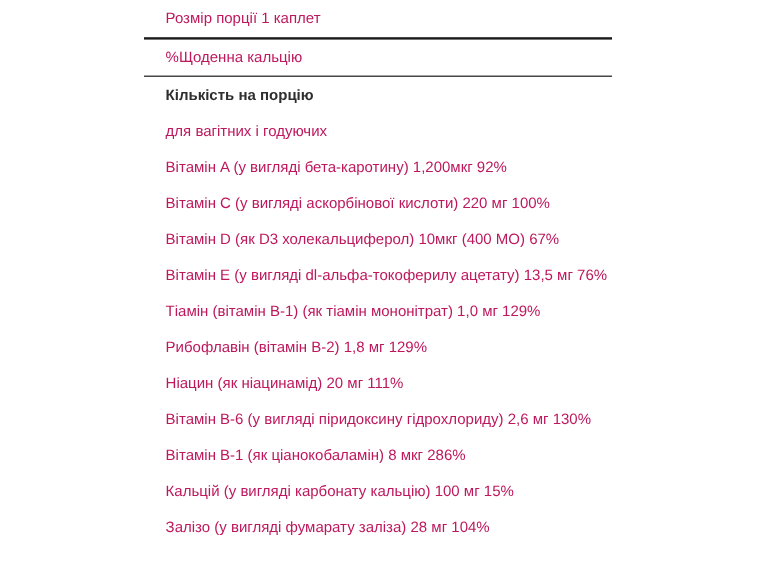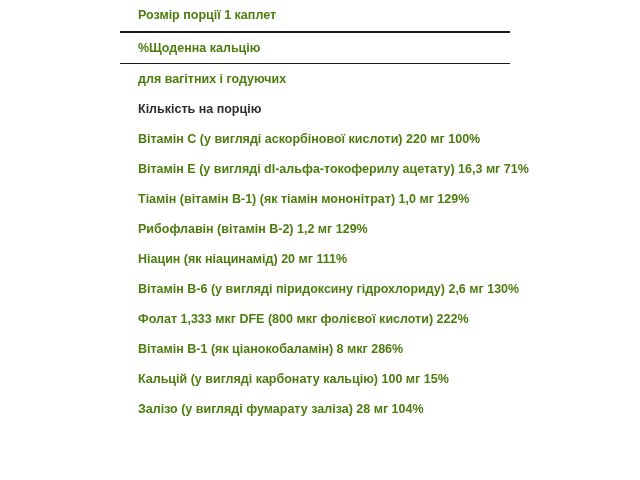--- a/index.html
+++ b/index.html
@@ -19,28 +19,27 @@
   .panel {
     position: absolute;
     left: 120px;
     top: 0px;
     width: 390px;
   }
 
   .row {
     font-size: 12.5px;
     line-height: 1;
-    color: #4d7c0f;
+    color: #be185d;
     white-space: nowrap;
     padding-left: 18px;
     height: 30px;
     display: flex;
     align-items: center;
     box-sizing: border-box;
-    font-weight: bold;
   }
 
   .row.first {
     height: 31px;
     align-items: center;
   }
 
   .rule-strong {
     border-top: 2px solid #1b1b1b;
     width: 390px;
@@ -72,31 +71,32 @@
 <div class="panel">
 
   <div class="row first">Розмір порції 1 каплет</div>
 
   <div class="rule-strong"></div>
 
   <div class="row">%Щоденна кальцію</div>
 
   <div class="rule-thin"></div>
 
+  <div class="row bold">Кількість на порцію</div>
+
   <div class="row">для вагітних і годуючих</div>
 
-  <div class="row bold">Кількість на порцію</div>
-
   <div class="nutrient-list">
+    <div class="row">Вітамін A (у вигляді бета-каротину) 1,200мкг 92%</div>
     <div class="row">Вітамін C (у вигляді аскорбінової кислоти) 220 мг 100%</div>
-    <div class="row">Вітамін E (у вигляді dl-альфа-токоферилу ацетату) 16,3 мг 71%</div>
+    <div class="row">Вітамін D (як D3 холекальциферол) 10мкг (400 МО) 67%</div>
+    <div class="row">Вітамін E (у вигляді dl-альфа-токоферилу ацетату) 13,5 мг 76%</div>
     <div class="row">Тіамін (вітамін B-1) (як тіамін мононітрат) 1,0 мг 129%</div>
-    <div class="row">Рибофлавін (вітамін B-2) 1,2 мг 129%</div>
+    <div class="row">Рибофлавін (вітамін B-2) 1,8 мг 129%</div>
     <div class="row">Ніацин (як ніацинамід) 20 мг 111%</div>
     <div class="row">Вітамін B-6 (у вигляді піридоксину гідрохлориду) 2,6 мг 130%</div>
-    <div class="row">Фолат 1,333 мкг DFE (800 мкг фолієвої кислоти) 222%</div>
     <div class="row">Вітамін B-1 (як ціанокобаламін) 8 мкг 286%</div>
     <div class="row">Кальцій (у вигляді карбонату кальцію) 100 мг 15%</div>
     <div class="row">Залізо (у вигляді фумарату заліза) 28 мг 104%</div>
 
   </div>
 
 </div>
 
 </body></html>

